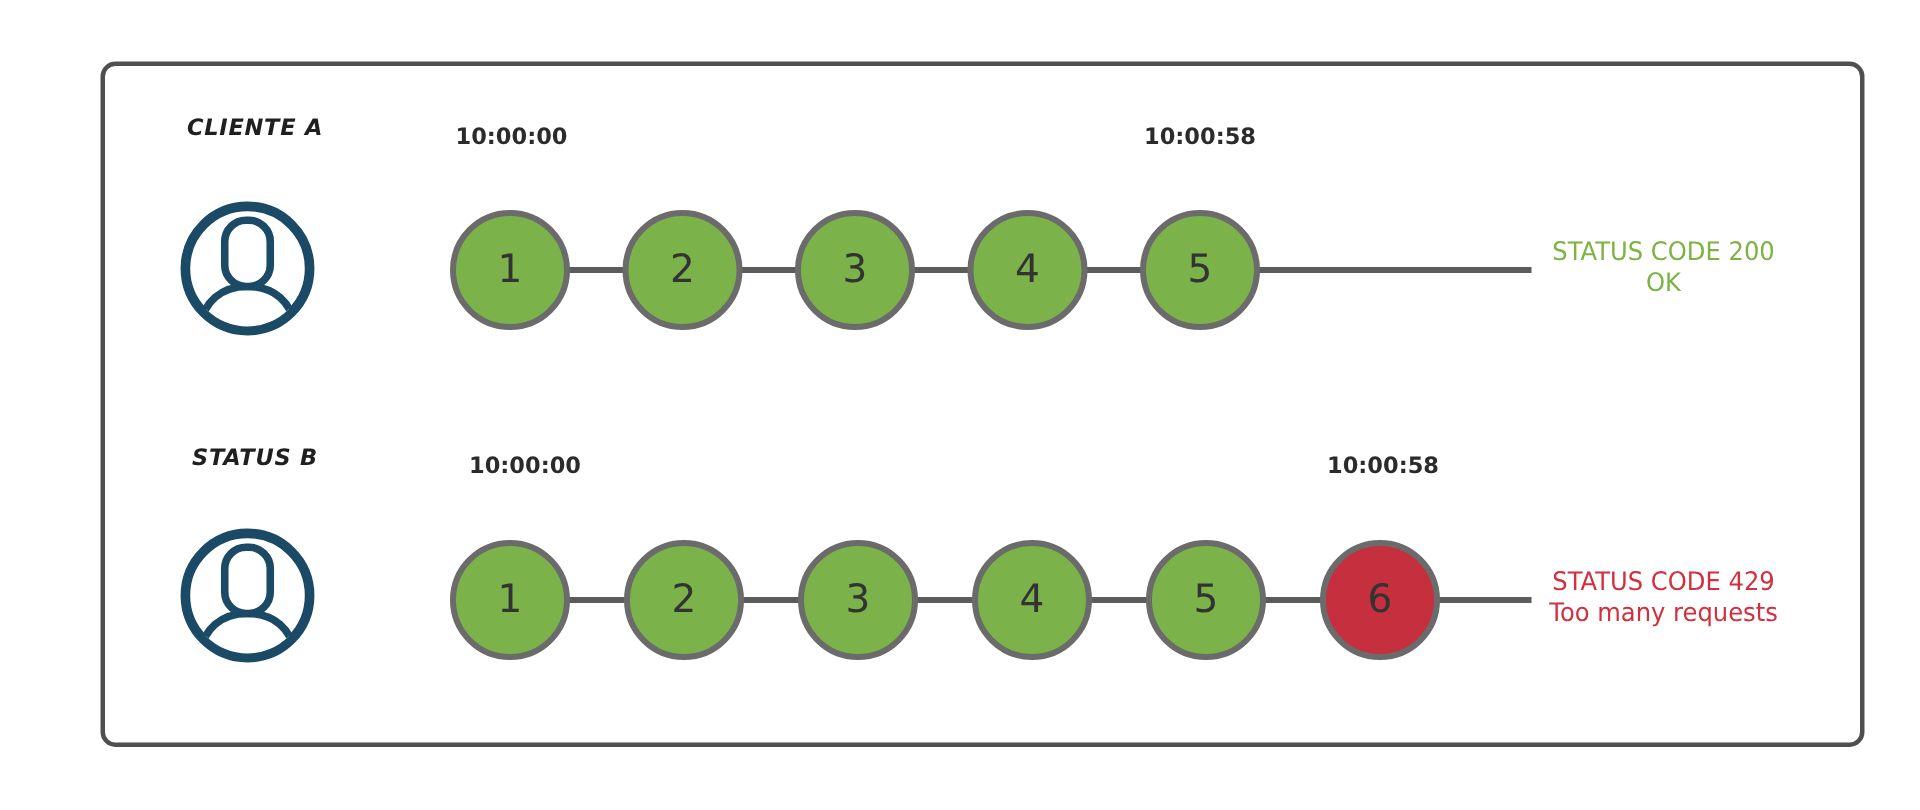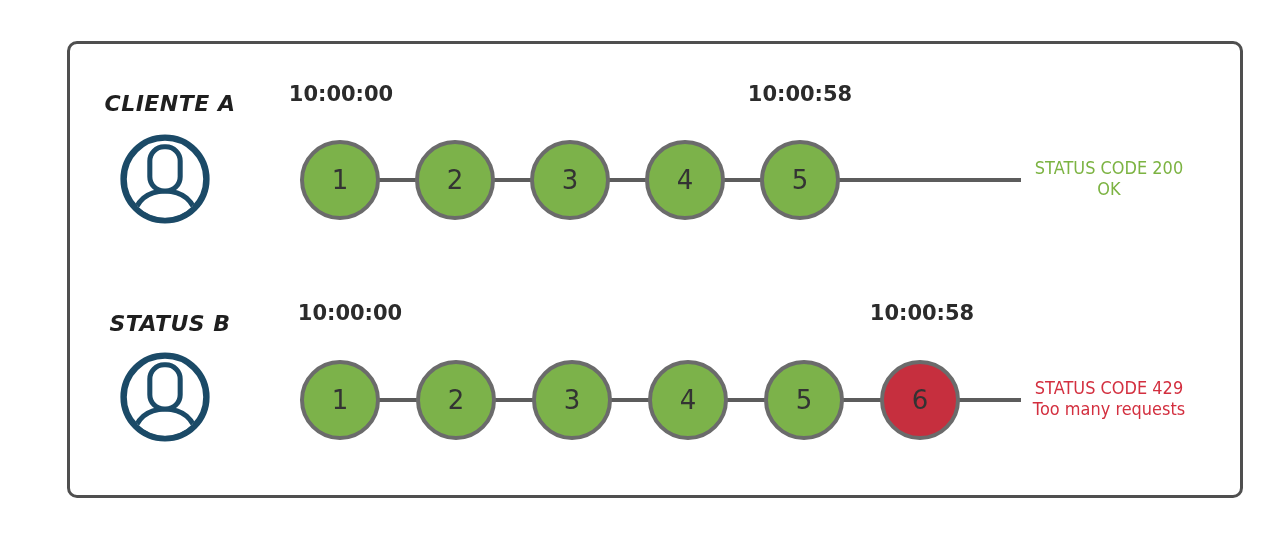--- a/index.html
+++ b/index.html
@@ -19,32 +19,31 @@
     border-radius: 10px;
     box-sizing: border-box;
     background: #ffffff;
   }
   .client-label {
     position: absolute;
     width: 150px;
     text-align: center;
     font-style: italic;
     font-weight: 700;
-    font-size: 22px;
+    font-size: 15px;
     letter-spacing: 0.5px;
     color: #1f1f1f;
     white-space: nowrap;
-    margin-top: 15px;
   }
   .timestamp {
     position: absolute;
     width: 160px;
     text-align: center;
     font-weight: 700;
-    font-size: 21px;
+    font-size: 15px;
     color: var(--text, #2b2b2b);
     white-space: nowrap;
   }
   .connector {
     position: absolute;
     height: 4px;
     background: var(--line, #5c5c5c);
     z-index: 1;
   }
   .circle {

